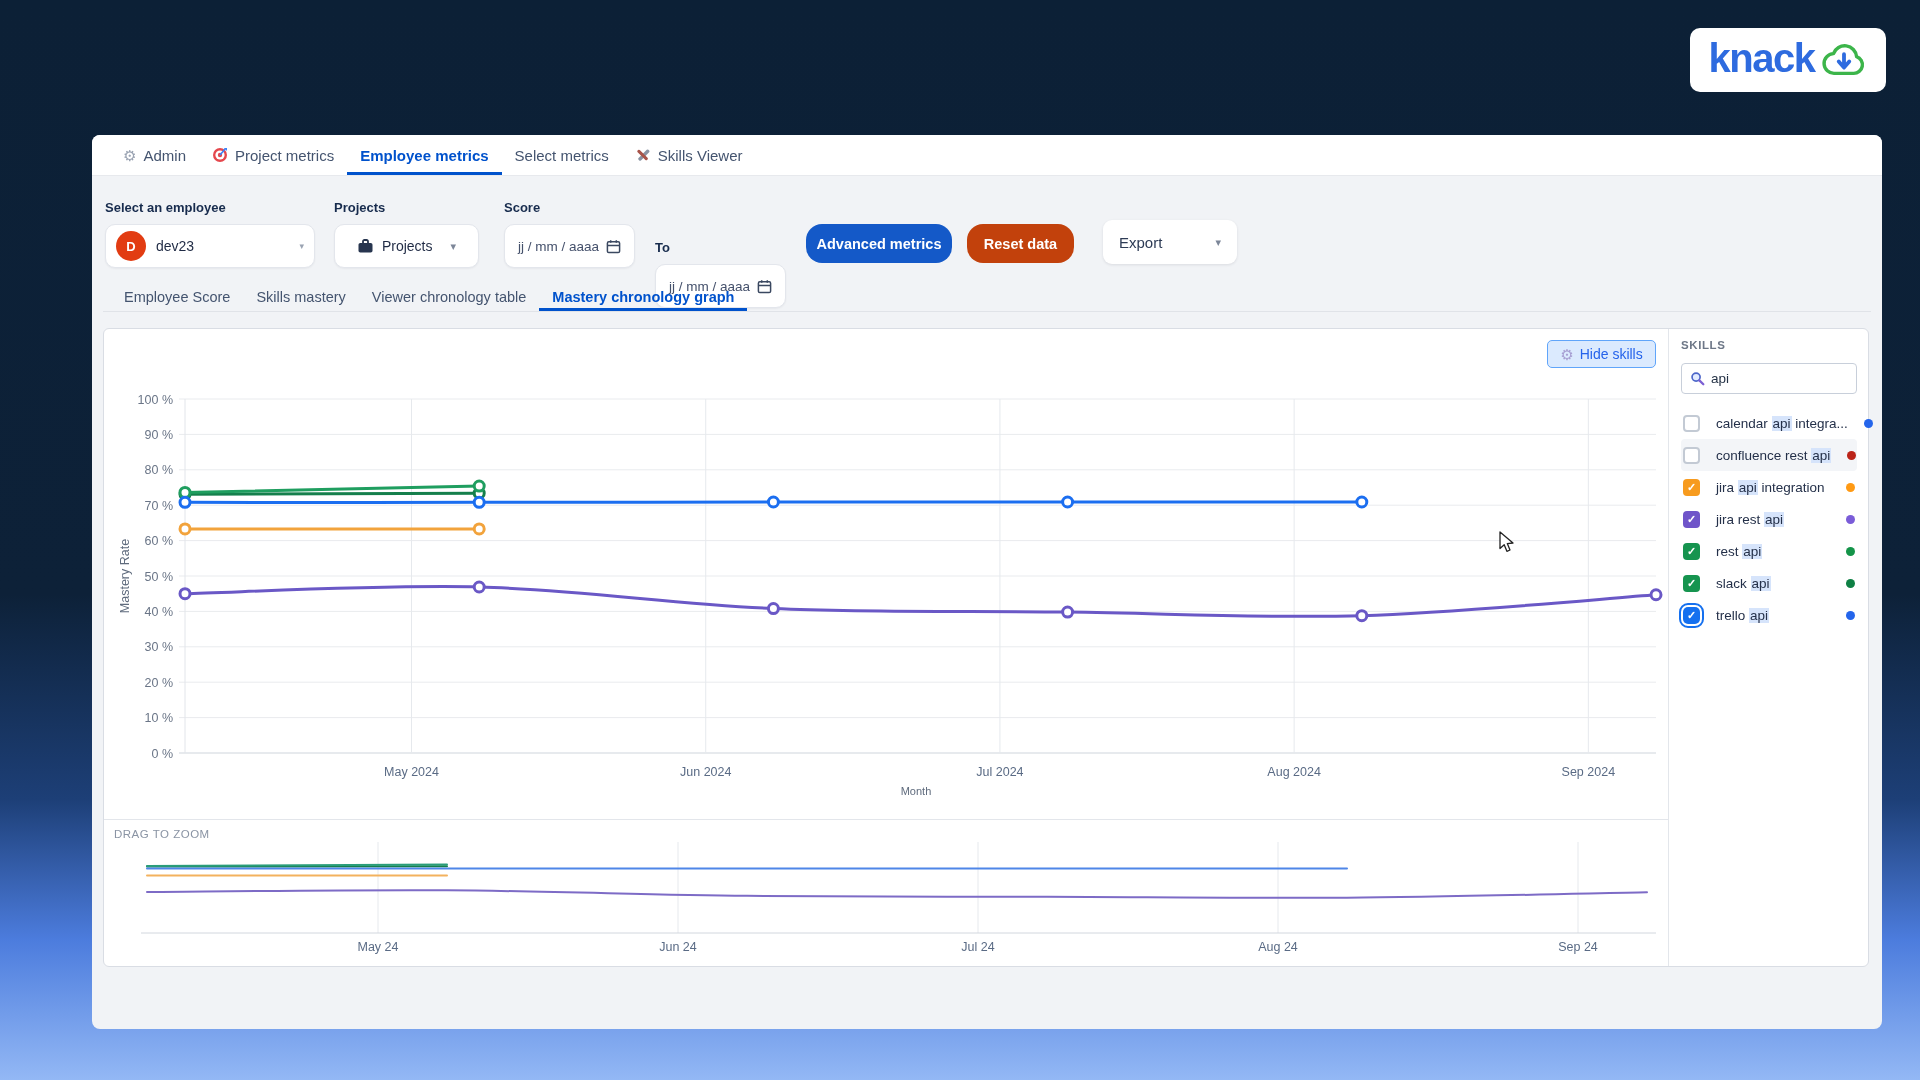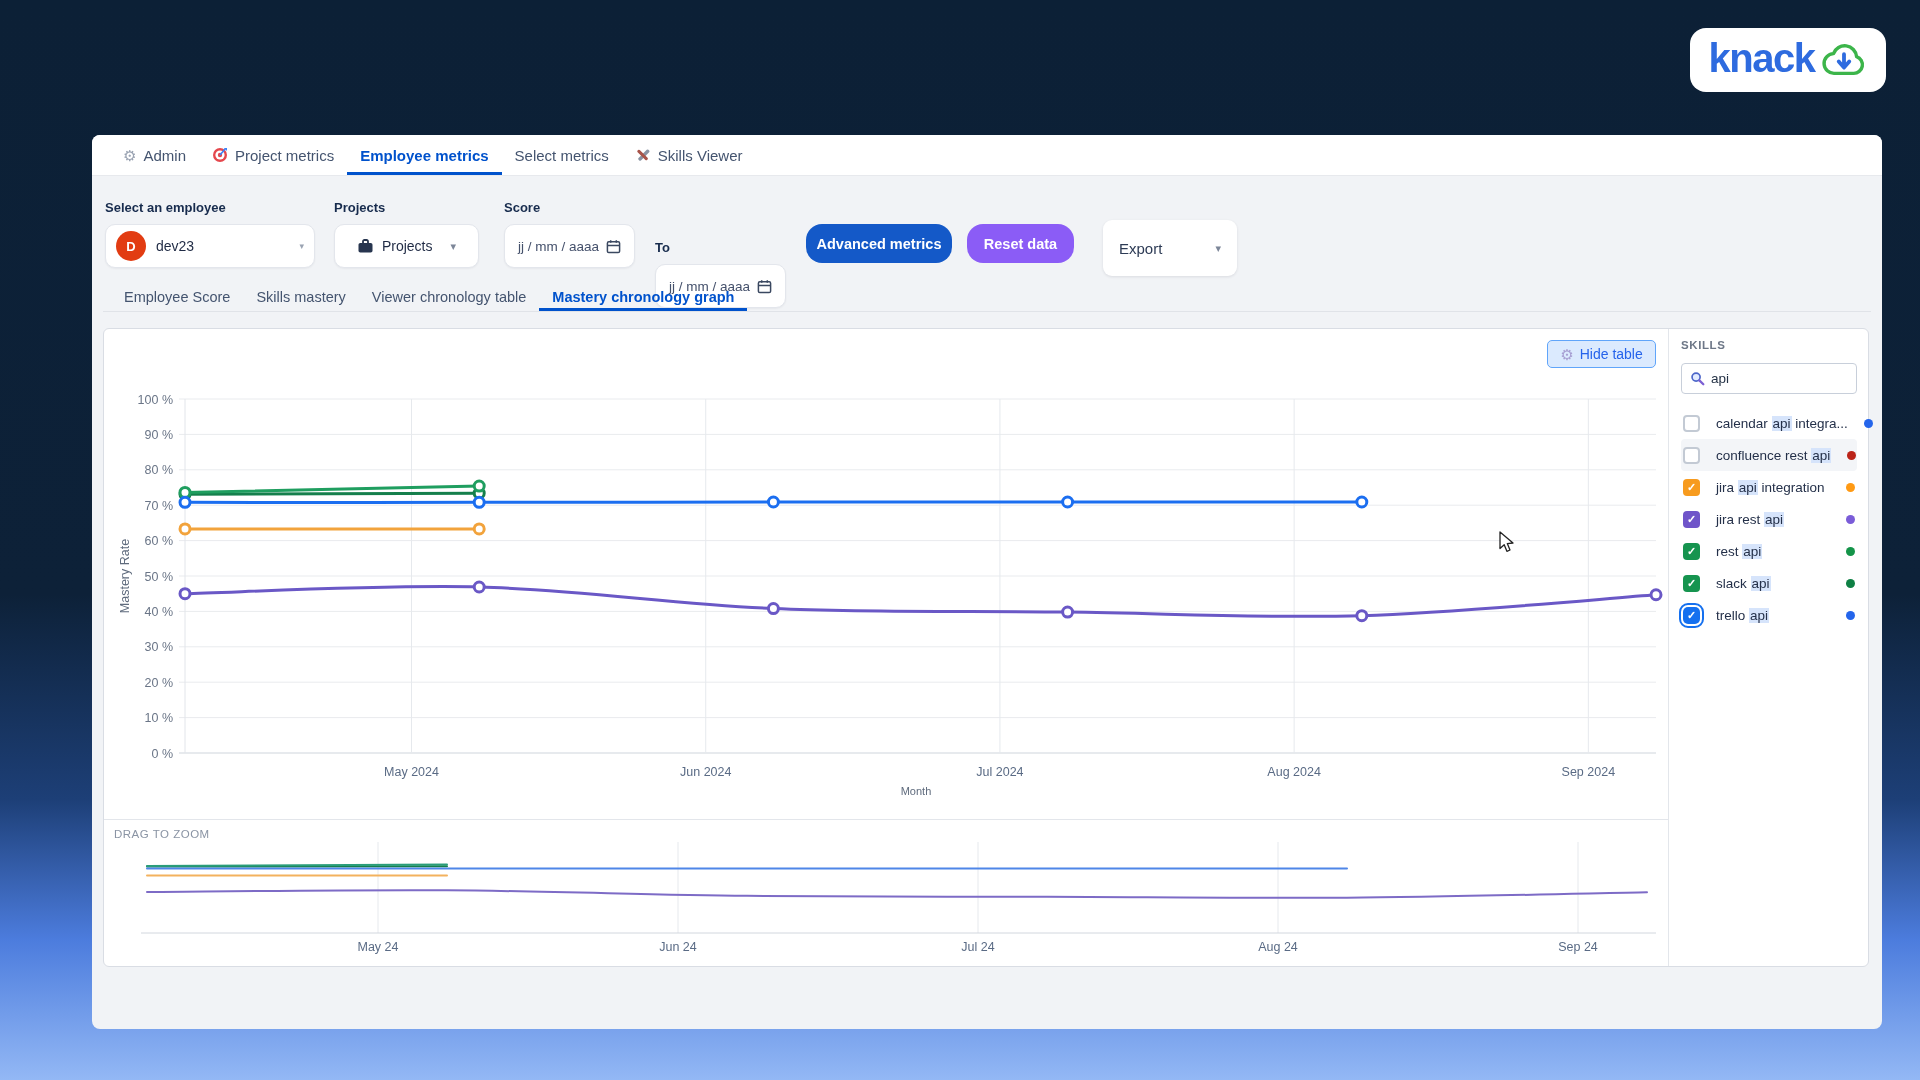--- a/index.html
+++ b/index.html
@@ -1,20 +1,20 @@
 <!DOCTYPE html>
 <html><head>
 <meta charset="utf-8">
 <style>
   html,body{margin:0;padding:0;background:#0c2036;}
   .stage{position:relative;width:1920px;height:1080px;overflow:hidden;
     font-family:"Liberation Sans",sans-serif;
     background:linear-gradient(180deg,#0c2036 0%,#0d2138 55%,#1d3f77 74%,#4c7cdd 87%,#93b8f5 100%);}
   
-  .logo-box{position:absolute;left:1690px;top:28px;width:196px;height:64px;background:#fff;border-radius:16px;
+  .logo-box{position:absolute;left:1690px;top:28px;width:196px;height:64px;background:#fff;border-radius:10px;
     display:flex;align-items:center;justify-content:center;gap:7px;}
   .logo-text{font-size:40px;font-weight:bold;color:#2e6bdf;letter-spacing:-1.5px;transform:translateY(-2px);}
   
   .card{position:absolute;left:92px;top:135px;width:1790px;height:894px;background:#f1f3f6;border-radius:8px;}
   .navbar{position:absolute;left:0;top:0;right:0;height:40px;background:#fff;border-radius:8px 8px 0 0;
     border-bottom:1px solid #e7e9ed;display:flex;align-items:stretch;padding-left:18px;}
   .navtab{display:flex;align-items:center;gap:7px;padding:0 13px;font-size:15px;color:#44546f;cursor:pointer;}
   .navtab .nicon{font-size:15px;line-height:1;}
   .navtab.active{color:#0052cc;font-weight:bold;box-shadow:inset 0 -3px 0 #0052cc;}
   .gear-gray{color:#9aa3b2;}
@@ -24,22 +24,22 @@
   .control{background:#fff;border:1px solid #e3e6ec;border-radius:10px;height:44px;display:flex;align-items:center;
     box-shadow:0 1px 2px rgba(16,24,40,.05);box-sizing:border-box;padding:0 10px;}
   .avatar{width:30px;height:30px;border-radius:50%;background:#e23c12;color:#fff;font-size:13px;font-weight:bold;
     display:flex;align-items:center;justify-content:center;flex:0 0 auto;}
   .ctl-text{font-size:14px;color:#1f2a44;margin-left:10px;}
   .caret{margin-left:auto;color:#7c8698;font-size:11px;}
   .caret.small{font-size:9px;color:#9aa3b2;}
   .btn{border:none;border-radius:16px;font-size:14.5px;font-weight:bold;color:#fff;cursor:pointer;
     display:flex;align-items:center;justify-content:center;font-family:"Liberation Sans",sans-serif;}
   .btn-advanced{position:absolute;left:714px;top:89px;width:146px;height:39px;background:#1459c8;}
-  .btn-reset{position:absolute;left:875px;top:89px;width:107px;height:39px;background:#8b5cf6;}
-  .btn-export{position:absolute;left:1011px;top:85px;width:134px;height:56px;background:#fff;color:#2d3b55;
+  .btn-reset{position:absolute;left:875px;top:89px;width:107px;height:39px;background:#c2410c;}
+  .btn-export{position:absolute;left:1011px;top:85px;width:134px;height:44px;background:#fff;color:#2d3b55;
     font-weight:normal;font-size:15px;box-shadow:0 1px 3px rgba(16,24,40,.10);justify-content:space-between;
     padding:0 16px;box-sizing:border-box;border-radius:9px;}
   
   .subtabs{position:absolute;left:11px;right:11px;top:147px;height:29px;border-bottom:1px solid #e0e3e8;
     display:flex;padding-left:8px;}
   .subtab{font-size:14.5px;color:#44546f;padding:0 13px;display:flex;align-items:center;cursor:pointer;}
   .subtab.active{color:#0052cc;font-weight:bold;box-shadow:inset 0 -3px 0 #0052cc;}
   
   .panel{position:absolute;left:11px;top:193px;width:1766px;height:639px;background:#fff;
     border:1px solid #d9dde4;border-radius:6px;box-sizing:border-box;}
@@ -173,21 +173,21 @@
       <div class="subtab">Skills mastery</div>
       <div class="subtab">Viewer chronology table</div>
       <div class="subtab active">Mastery chronology graph</div>
     </div>
 
     <div class="panel">
 
       <div class="chart-region">
         <button class="btn-hideskills">
           <span class="gear-lav">⚙</span>
-          <span>Hide table</span>
+          <span>Hide skills</span>
         </button>
         <svg id="main-chart" width="1564" height="490">
             <line x1="75" y1="424" x2="1552" y2="424" stroke="#cfd5dc" stroke-width="1"></line>
             <text x="69" y="428.5" text-anchor="end" font-size="12.5" fill="#6a7587">0 %</text>
             <line x1="75" y1="388.6" x2="1552" y2="388.6" stroke="#e9ebee" stroke-width="1"></line>
             <text x="69" y="393.1" text-anchor="end" font-size="12.5" fill="#6a7587">10 %</text>
             <line x1="75" y1="353.2" x2="1552" y2="353.2" stroke="#e9ebee" stroke-width="1"></line>
             <text x="69" y="357.7" text-anchor="end" font-size="12.5" fill="#6a7587">20 %</text>
             <line x1="75" y1="317.8" x2="1552" y2="317.8" stroke="#e9ebee" stroke-width="1"></line>
             <text x="69" y="322.3" text-anchor="end" font-size="12.5" fill="#6a7587">30 %</text>

